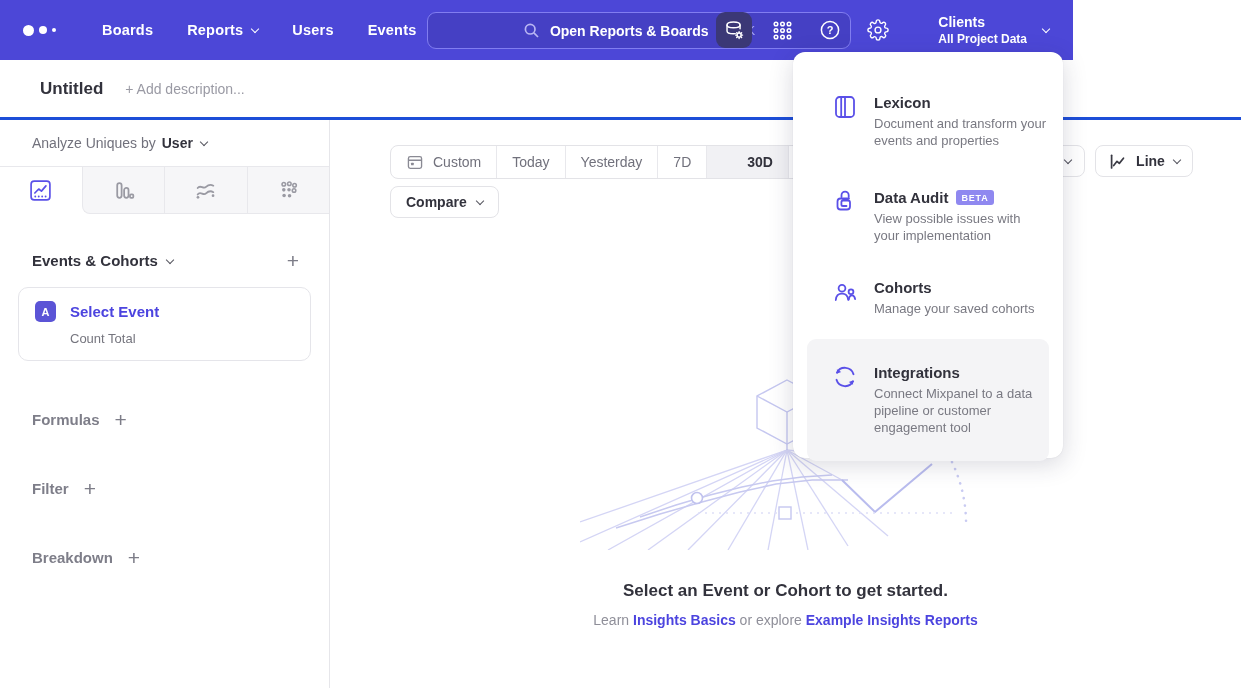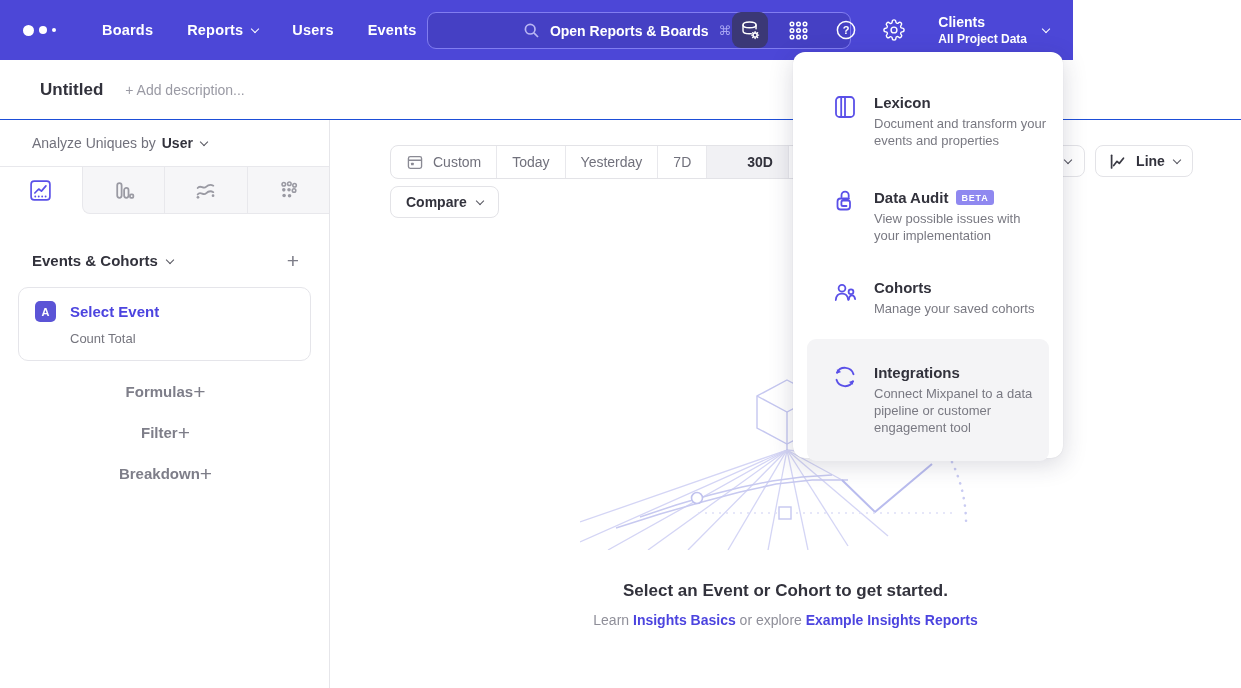--- a/index.html
+++ b/index.html
@@ -15,27 +15,27 @@
   .logo i:nth-child(3){ width:4px;height:4px; }
   .nav-links { display:flex; align-items:center; margin-left:22px; }
   .nav-link { color:#fff; font-size:14.5px; font-weight:700; letter-spacing:.2px; padding:10px 17px; cursor:pointer; display:flex; align-items:center; gap:9px; }
   .chev { display:inline-block; width:6px; height:6px; border-right:1.8px solid currentColor; border-bottom:1.8px solid currentColor; transform:rotate(45deg); margin-top:-3px; }
   .searchbar { position:absolute; left:427px; top:12px; width:424px; height:37px; background:#4540c4; border:1px solid #817df0; border-radius:9px; display:flex; align-items:center; justify-content:center; gap:10px; cursor:text; }
   .searchbar .ph { color:#fff; font-size:14px; font-weight:700; }
   .searchbar .sc { color:#a7a4f2; font-size:13px; font-weight:400; }
   .nav-right { position:absolute; right:0; top:0; height:60px; display:flex; align-items:center; }
   .nav-icon-btn { width:36px; height:36px; border-radius:9px; display:flex; align-items:center; justify-content:center; cursor:pointer; margin-right:12px; color:#fff; }
   .nav-icon-btn.active { background:#3b3876; }
-  .project-switcher { display:flex; align-items:center; margin:0 24px 0 14px; cursor:pointer; color:#fff; gap:16px; }
+  .project-switcher { display:flex; align-items:center; margin:0 24px 0 30px; cursor:pointer; color:#fff; gap:16px; }
   .project-switcher .txt { display:flex; flex-direction:column; gap:2px; }
   .project-switcher .org { font-size:14px; font-weight:700; }
   .project-switcher .proj { font-size:12px; font-weight:700; }
 
   
-  .header { position:absolute; left:0; top:60px; width:1241px; height:60px; background:#fff; border-bottom:1px solid #1d4ed8; display:flex; align-items:center; z-index:5; }
+  .header { position:absolute; left:0; top:60px; width:1241px; height:60px; background:#fff; border-bottom:3px solid #1d4ed8; display:flex; align-items:center; z-index:5; }
   .title { font-size:17px; font-weight:700; color:#32323c; margin-left:40px; cursor:text; }
   .desc { font-size:14px; color:#9a9aa4; margin-left:22px; cursor:text; }
   .header-right { position:absolute; right:24px; display:flex; align-items:center; }
   .icon-btn { width:34px; height:34px; display:flex; align-items:center; justify-content:center; cursor:pointer; color:#3a3a44; }
   .dots3 { display:flex; gap:3px; }
   .dots3 i { width:3.5px; height:3.5px; border-radius:50%; background:#3a3a44; }
   .vdiv { width:1px; height:28px; background:#e5e5ea; margin:0 14px 0 10px; }
   .save-btn { width:50px; height:33px; border:none; border-radius:8px; background:#b7b2f1; color:#fff; font-size:14px; font-weight:700; font-family:inherit; cursor:default; }
 
   
@@ -51,21 +51,21 @@
   .ctab.selected + .ctab { border-bottom-left-radius:8px; }
   .section-head { display:flex; align-items:center; justify-content:space-between; padding:0 30px 0 32px; margin-top:36px; }
   .section-head .lbl { font-size:15px; font-weight:700; color:#32323c; display:flex; align-items:center; gap:9px; cursor:pointer; }
   .section-head .lbl .chev { color:#55555f; margin-top:-1px; }
   .plus-btn { font-size:21px; font-weight:400; color:#7d7d88; cursor:pointer; line-height:1; }
   .event-card { margin:16px 18px 0 18px; border:1px solid #e5e5ea; border-radius:10px; padding:13px 16px 14px 16px; cursor:pointer; }
   .event-row { display:flex; align-items:center; gap:14px; }
   .event-badge { width:21px; height:21px; border-radius:5px; background:#5b54d6; color:#fff; font-size:11px; font-weight:700; display:flex; align-items:center; justify-content:center; }
   .event-name { color:#4c44df; font-size:15px; font-weight:700; }
   .event-measure { margin:9px 0 0 35px; color:#75757e; font-size:13px; cursor:pointer; }
-  .side-section { display:flex; align-items:center; justify-content:center; padding:0 30px 0 32px; margin-top:20px; }
+  .side-section { display:flex; align-items:center; justify-content:flex-start; padding:0 30px 0 32px; margin-top:48px;gap:15px; }
   .side-section .lbl { font-size:15px; font-weight:700; color:#7e7e89; }
 
   
   .main { position:absolute; left:330px; top:120px; width:911px; height:568px; background:#fff; }
   .date-seg { position:absolute; left:60px; top:25px; height:34px; display:flex; border:1px solid #e3e3e7; border-radius:8px; background:#fff; overflow:hidden; }
   .seg { display:flex; align-items:center; gap:9px; padding:0 15px; font-size:14px; color:#71717c; border-left:1px solid #e8e8ec; cursor:pointer; white-space:nowrap; }
   .seg:first-child { border-left:none; }
   .seg.selected { background:#f1f1f4; color:#32323c; font-weight:700;padding-left:40px; }
   .compare-btn { position:absolute; left:60px; top:66px; height:32px; display:flex; align-items:center; gap:10px; padding:0 15px; border:1px solid #e3e3e7; border-radius:8px; font-size:14px; font-weight:700; color:#32323c; cursor:pointer; background:#fff; }
   .compare-btn .chev { color:#55555f; }

